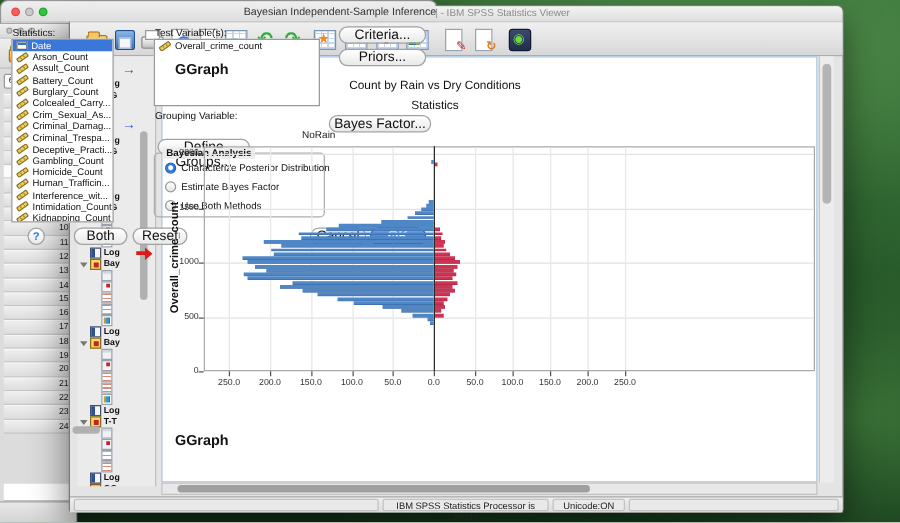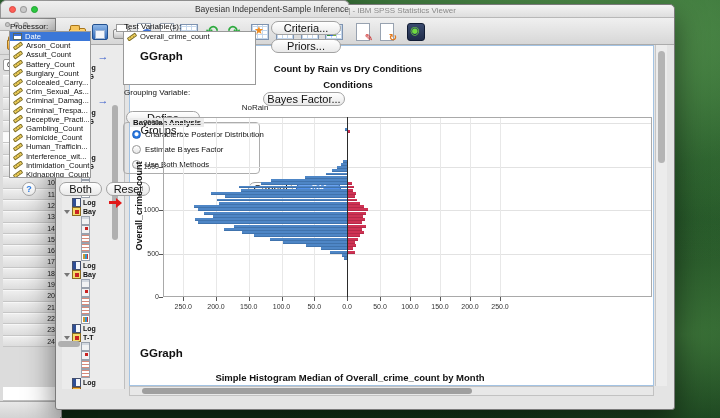--- a/index.html
+++ b/index.html
@@ -74,21 +74,21 @@
 .ti-title{width:8px;height:9px;background:#f1f2f4;box-shadow:inset 0 2px #d2d8e0;border-color:#99a1ad}
 .ti-notes{width:8px;height:9px;background:#f1f2f4;border-color:#99a1ad}
 .ti-notes::before{content:"";position:absolute;right:1px;top:1px;width:3px;height:3px;background:#c92222}
 .ti-stats{width:8px;height:9px;background:#fff;background-image:repeating-linear-gradient(0deg,#d88a7a 0 1px,transparent 1px 3px);border-color:#99a1ad}
 .ti-chart{width:8px;height:9px;background:#fff;border-color:#99a1ad}
 .ti-chart::before{content:"";position:absolute;left:1px;bottom:1px;width:5px;height:5px;background:linear-gradient(90deg,#cc9933 0 2px,#3399cc 2px 4px,#cc3333 4px)}
 
 #content-layer{position:absolute;inset:0;z-index:3;pointer-events:none}
 #content-layer .abs{position:absolute}
 .ggraph-h{font-size:11.5px;font-weight:bold;color:#111}
-.c-title{font-size:9.5px;font-weight:bold;color:#111;text-align:center}
+.c-title{font-size:9.5px;font-weight:normal;color:#111;text-align:center}
 
 #red-arrow{position:absolute;left:109px;top:198px;width:14px;height:9px;z-index:4}
 #red-arrow .ra-tail{position:absolute;left:0;top:3px;width:7px;height:3px;background:#e11818}
 #red-arrow .ra-head{position:absolute;left:7px;top:-0.5px;border:5px solid transparent;border-left:6px solid #e11818}
 
 #dialog{left:368px;top:96px;width:350px;height:204px;background:#ececec;border:1px solid #9a9a9a;border-radius:6px;z-index:5;box-shadow:0 16px 36px rgba(0,0,0,.5)}
 #dlg-titlebar{position:relative;height:17px;background:linear-gradient(#efefef,#dedede);border-bottom:1px solid #c4c4c4;border-radius:6px 6px 0 0}
 #dlg-title{font-size:8.5px;color:#333;text-align:right;line-height:16px}
 .dlab{position:absolute;font-size:8px;color:#111}
 .dlist{position:absolute;background:#fff;border:1px solid #999;overflow:hidden}
@@ -350,26 +350,32 @@
       </div>
     <div id="v-outline-vscroll"></div>
     <div id="v-outline-hscroll"></div>
     <div id="v-content"></div>
     <div id="v-hscroll">
         <div id="v-hthumb"></div>
       </div>
     <div id="v-vscroll">
         <div id="v-vthumb"></div>
       </div>
+    <div id="v-status">
+      <div class="scell" style="left:3px;width:244px"></div>
+      <div class="scell" style="left:250px;width:133px">IBM SPSS Statistics Processor is ready</div>
+      <div class="scell" style="left:386px;width:58px">Unicode:ON</div>
+      <div class="scell" style="left:447px;width:168px"></div>
+    </div>
   </div>
 
   <div id="content-layer">
     <div class="abs ggraph-h" style="left:140px;top:50px">GGraph</div>
     <div class="abs c-title" style="left:163px;top:63px;width:370px">Count by Rain vs Dry Conditions</div>
-    <div class="abs c-title" style="left:163px;top:79px;width:370px">Conditions</div>
+    <div class="abs c-title" style="left:163px;top:79px;width:370px">Statistics</div>
     <div class="abs" style="left:215px;top:103px;width:80px;text-align:center;font-size:8px;color:#222">NoRain</div>
     <div id="chart-plot">
         <div style="position: absolute; left: 163px; top: 117px; width: 489px; height: 180px; border: 1px solid rgb(169, 169, 169);"></div>
         <div style="position: absolute; left: 159px; top: 297px; width: 4px; height: 1px; background: rgb(85, 85, 85);"></div>
         <div style="position: absolute; left: 134px; top: 293px; width: 25px; text-align: right; font-size: 7px; color: rgb(51, 51, 51);">0</div>
         <div style="position: absolute; left: 164px; top: 253.522px; width: 487px; height: 1px; background: rgb(226, 226, 226);"></div>
         <div style="position: absolute; left: 159px; top: 253.522px; width: 4px; height: 1px; background: rgb(85, 85, 85);"></div>
         <div style="position: absolute; left: 134px; top: 249.522px; width: 25px; text-align: right; font-size: 7px; color: rgb(51, 51, 51);">500</div>
         <div style="position: absolute; left: 164px; top: 210.043px; width: 487px; height: 1px; background: rgb(226, 226, 226);"></div>
         <div style="position: absolute; left: 159px; top: 210.043px; width: 4px; height: 1px; background: rgb(85, 85, 85);"></div>
@@ -464,38 +470,37 @@
         <div style="position: absolute; left: 348px; top: 198.593px; width: 9px; height: 2.9px; background: rgb(207, 51, 84); box-shadow: rgba(90, 15, 30, 0.45) 0px -0.5px 0px inset;"></div>
         <div style="position: absolute; left: 348px; top: 195.289px; width: 7.2px; height: 2.9px; background: rgb(207, 51, 84); box-shadow: rgba(90, 15, 30, 0.45) 0px -0.5px 0px inset;"></div>
         <div style="position: absolute; left: 348px; top: 192.072px; width: 8.4px; height: 2.9px; background: rgb(207, 51, 84); box-shadow: rgba(90, 15, 30, 0.45) 0px -0.5px 0px inset;"></div>
         <div style="position: absolute; left: 348px; top: 188.767px; width: 5.4px; height: 2.9px; background: rgb(207, 51, 84); box-shadow: rgba(90, 15, 30, 0.45) 0px -0.5px 0px inset;"></div>
         <div style="position: absolute; left: 348px; top: 185.55px; width: 6px; height: 2.9px; background: rgb(207, 51, 84); box-shadow: rgba(90, 15, 30, 0.45) 0px -0.5px 0px inset;"></div>
         <div style="position: absolute; left: 348px; top: 182.246px; width: 3.6px; height: 2.9px; background: rgb(207, 51, 84); box-shadow: rgba(90, 15, 30, 0.45) 0px -0.5px 0px inset;"></div>
         <div style="position: absolute; left: 348px; top: 130.333px; width: 1.8px; height: 2.9px; background: rgb(207, 51, 84); box-shadow: rgba(90, 15, 30, 0.45) 0px -0.5px 0px inset;"></div>
       </div>
     <div class="abs" style="left:59px;top:201px;width:160px;text-align:center;font-size:9px;font-weight:bold;color:#111;transform:rotate(-90deg)">Overall_crime_count</div>
     <div class="abs ggraph-h" style="left:140px;top:347px">GGraph</div>
-    <div class="abs c-title" style="left:160px;top:372px;width:380px">Simple Histogram Median of Overall_crime_count by Month</div>
   </div>
 
   <div id="red-arrow">
       <span class="ra-tail"></span>
       <span class="ra-head"></span>
     </div>
 
   <div id="dialog">
     <div id="dlg-titlebar">
       <span class="tl active" style="left:8px;top:5px">
           <i></i>
           <i></i>
           <i></i>
         </span>
       <div id="dlg-title">Bayesian Independent-Sample Inference</div>
     </div>
-    <div class="dlab" style="left:10px;top:22px">Processor:</div>
+    <div class="dlab" style="left:10px;top:22px">Statistics:</div>
     <div class="dlist" id="dlg-varlist" style="left:9px;top:31px;width:82px;height:147px">
         <div class="vrow sel">
           <span class="vi-date"></span>
           <span>Date</span>
         </div>
         <div class="vrow">
           <span class="vi-ruler"></span>
           <span>Arson_Count</span>
         </div>
         <div class="vrow">

